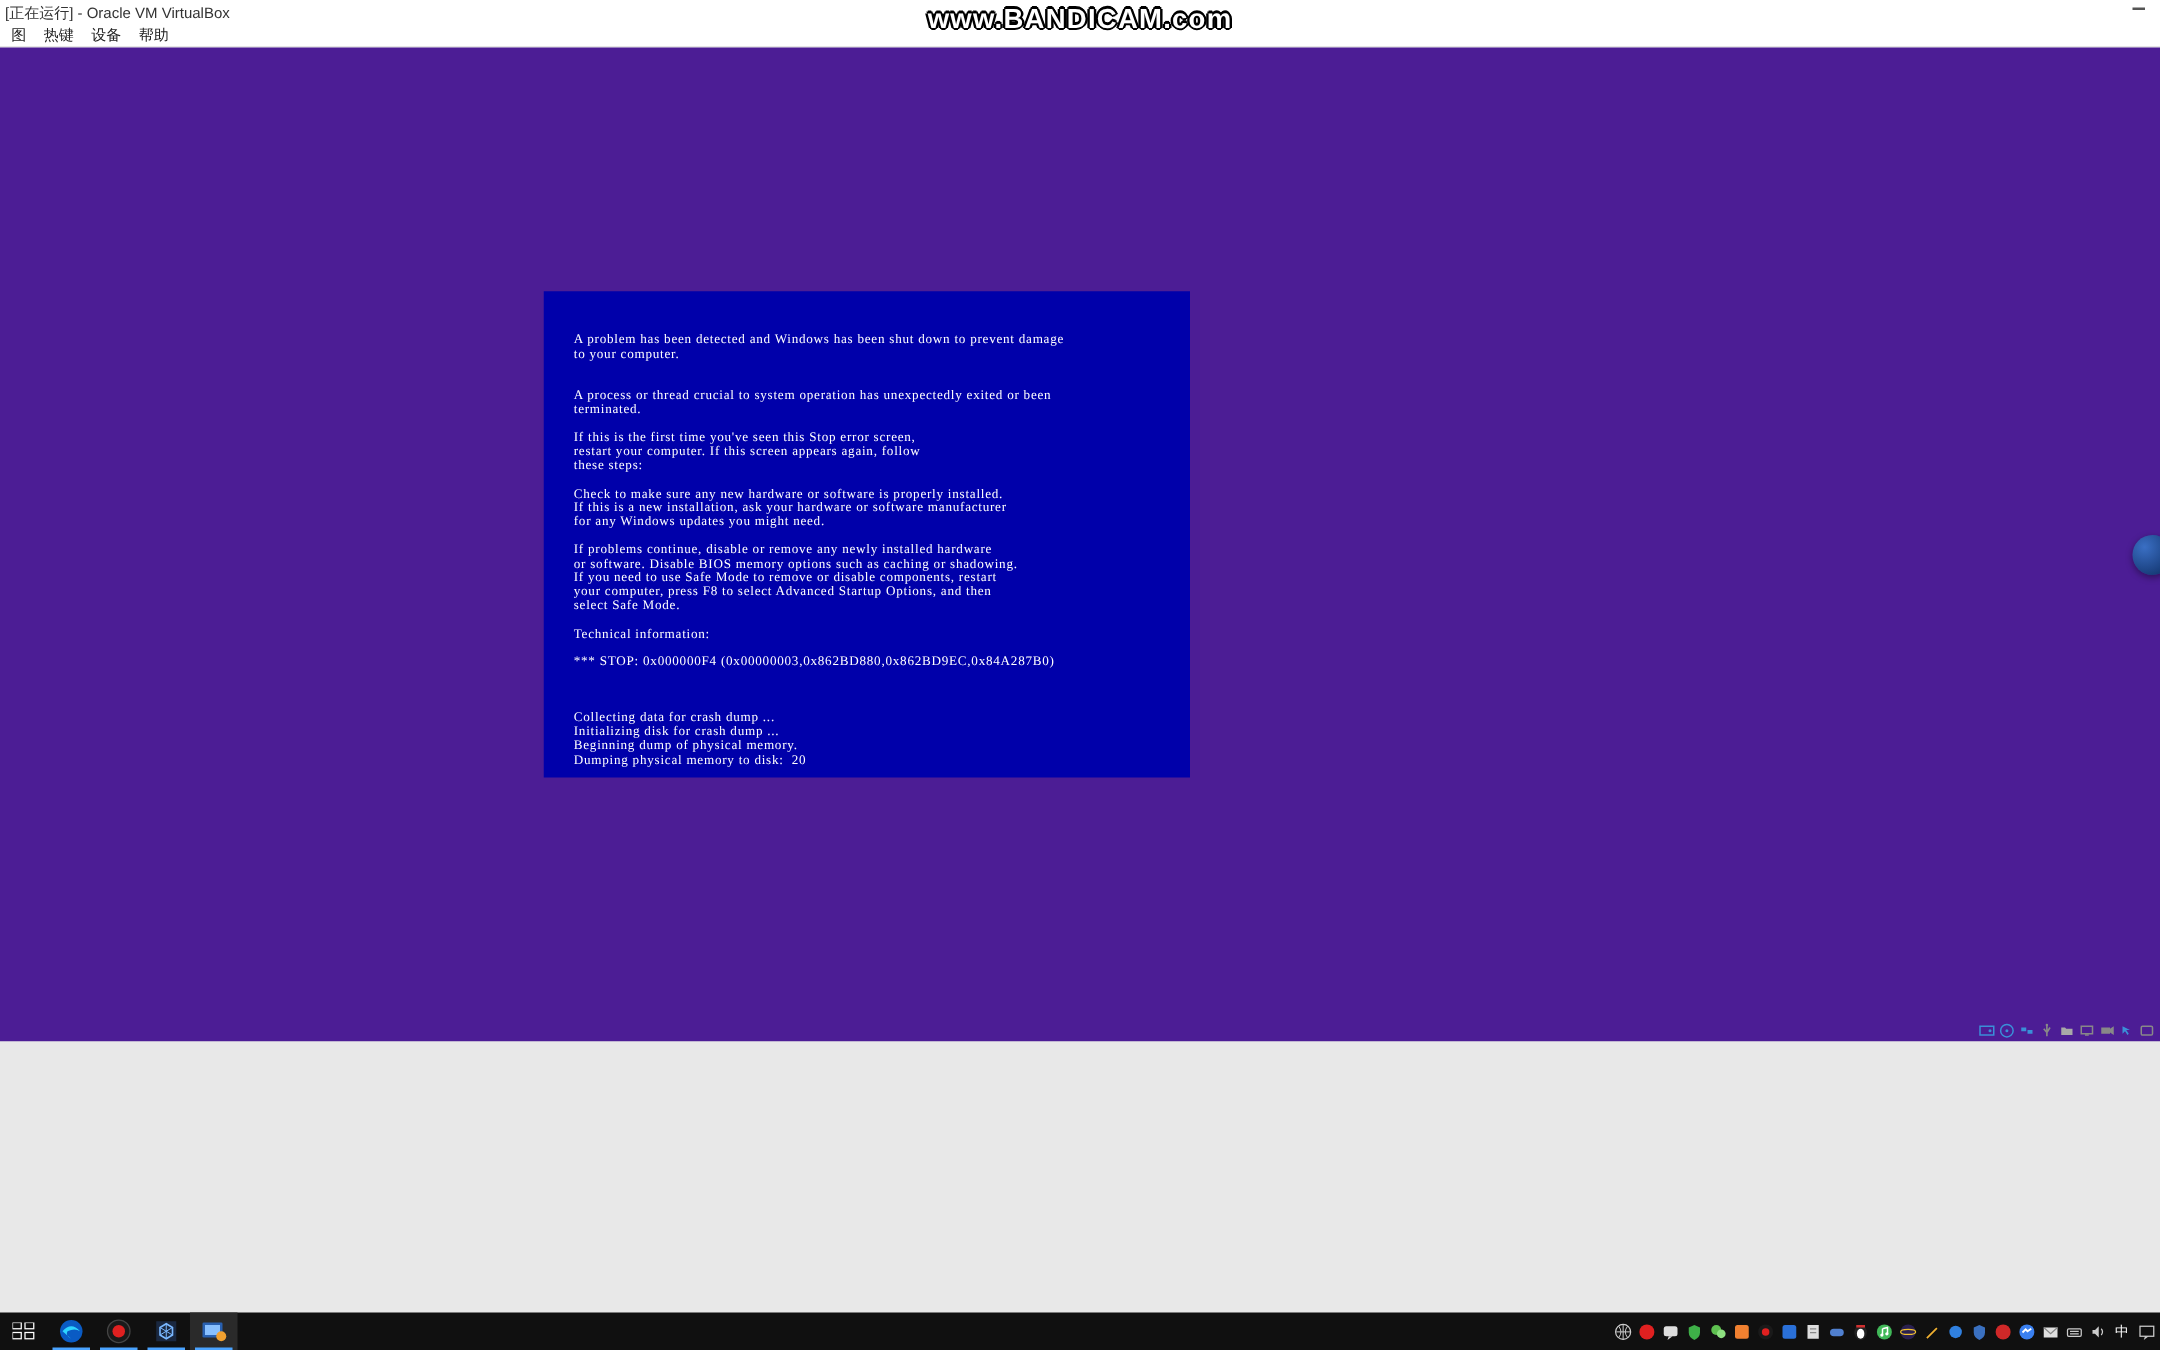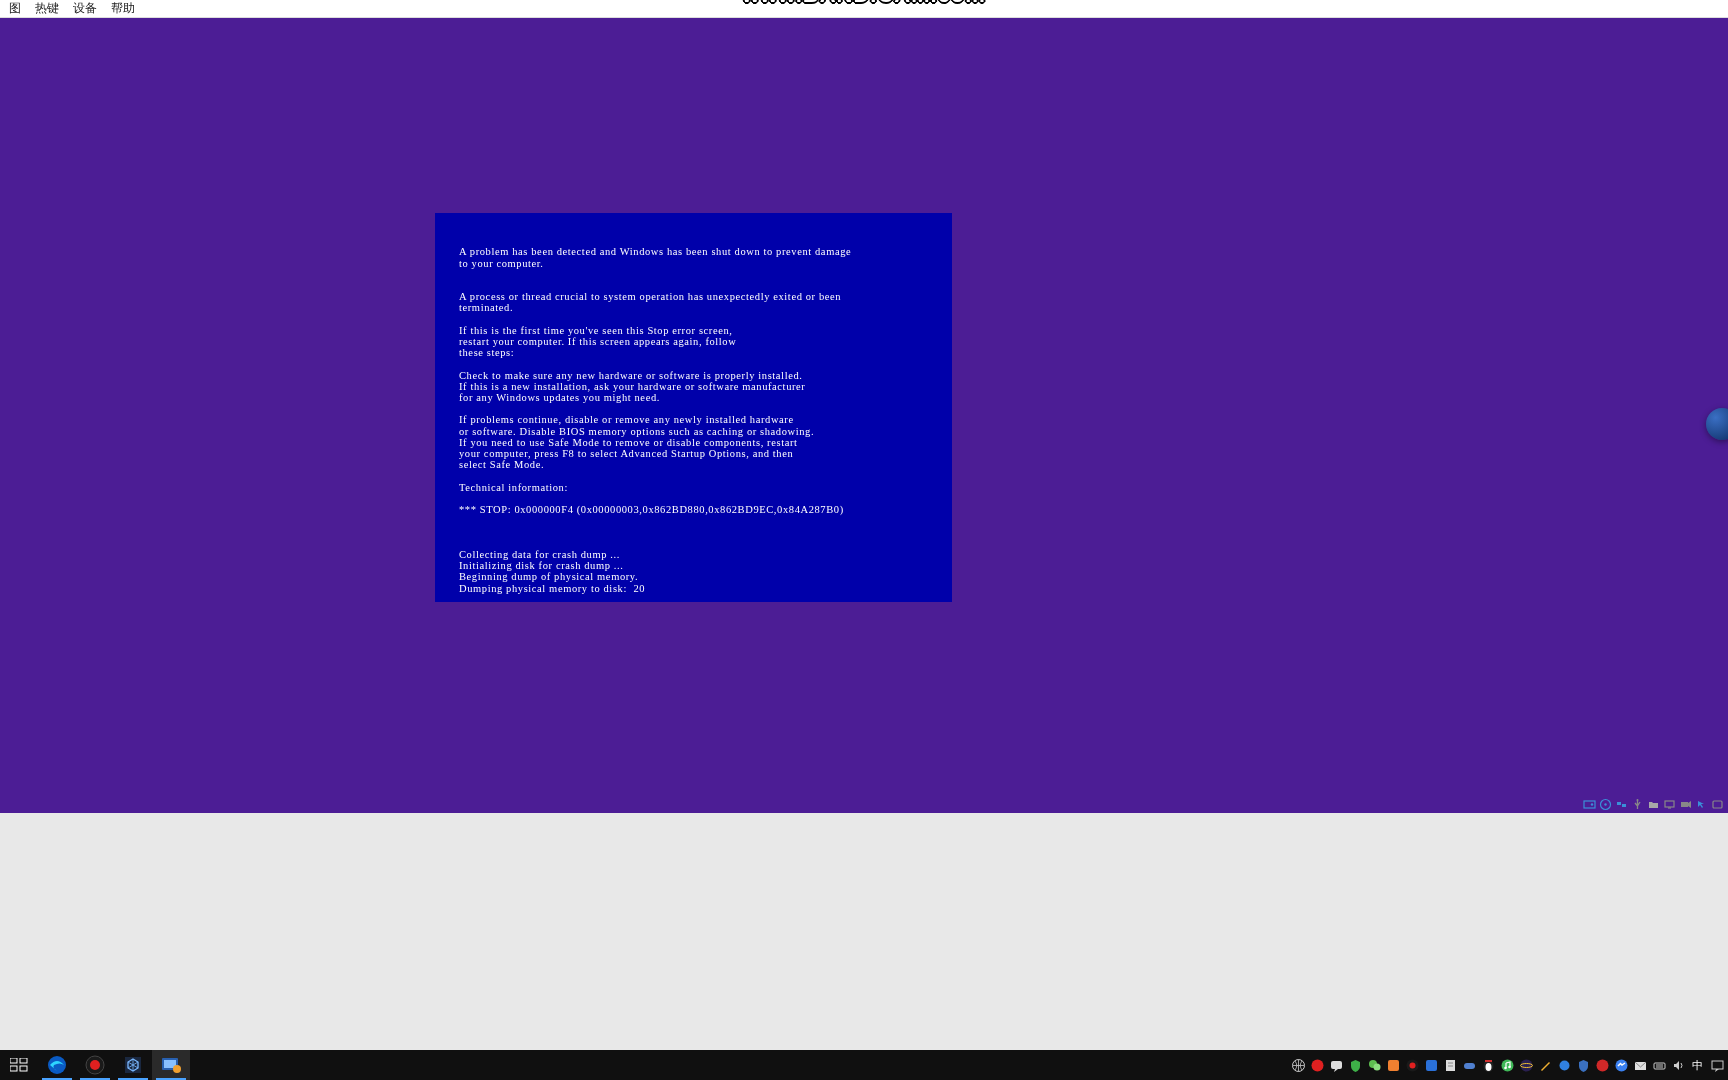--- a/index.html
+++ b/index.html
@@ -161,20 +161,24 @@
 .vm-main-wrap {
   height: 1050px;
   position: relative;
   background: #e8e8e8;
 }
 </style>
 </head>
 <body>
 
 <div class="vm-main-wrap">
+  <div class="titlebar">
+    <span>[正在运行] - Oracle VM VirtualBox</span>
+    <div class="min-btn"></div>
+  </div>
 
   <div class="menubar">
     <span>图</span>
     <span>热键</span>
     <span>设备</span>
     <span>帮助</span>
   </div>
 
   <div class="vm-area">
     <div class="watermark">www.BANDICAM.com</div>

